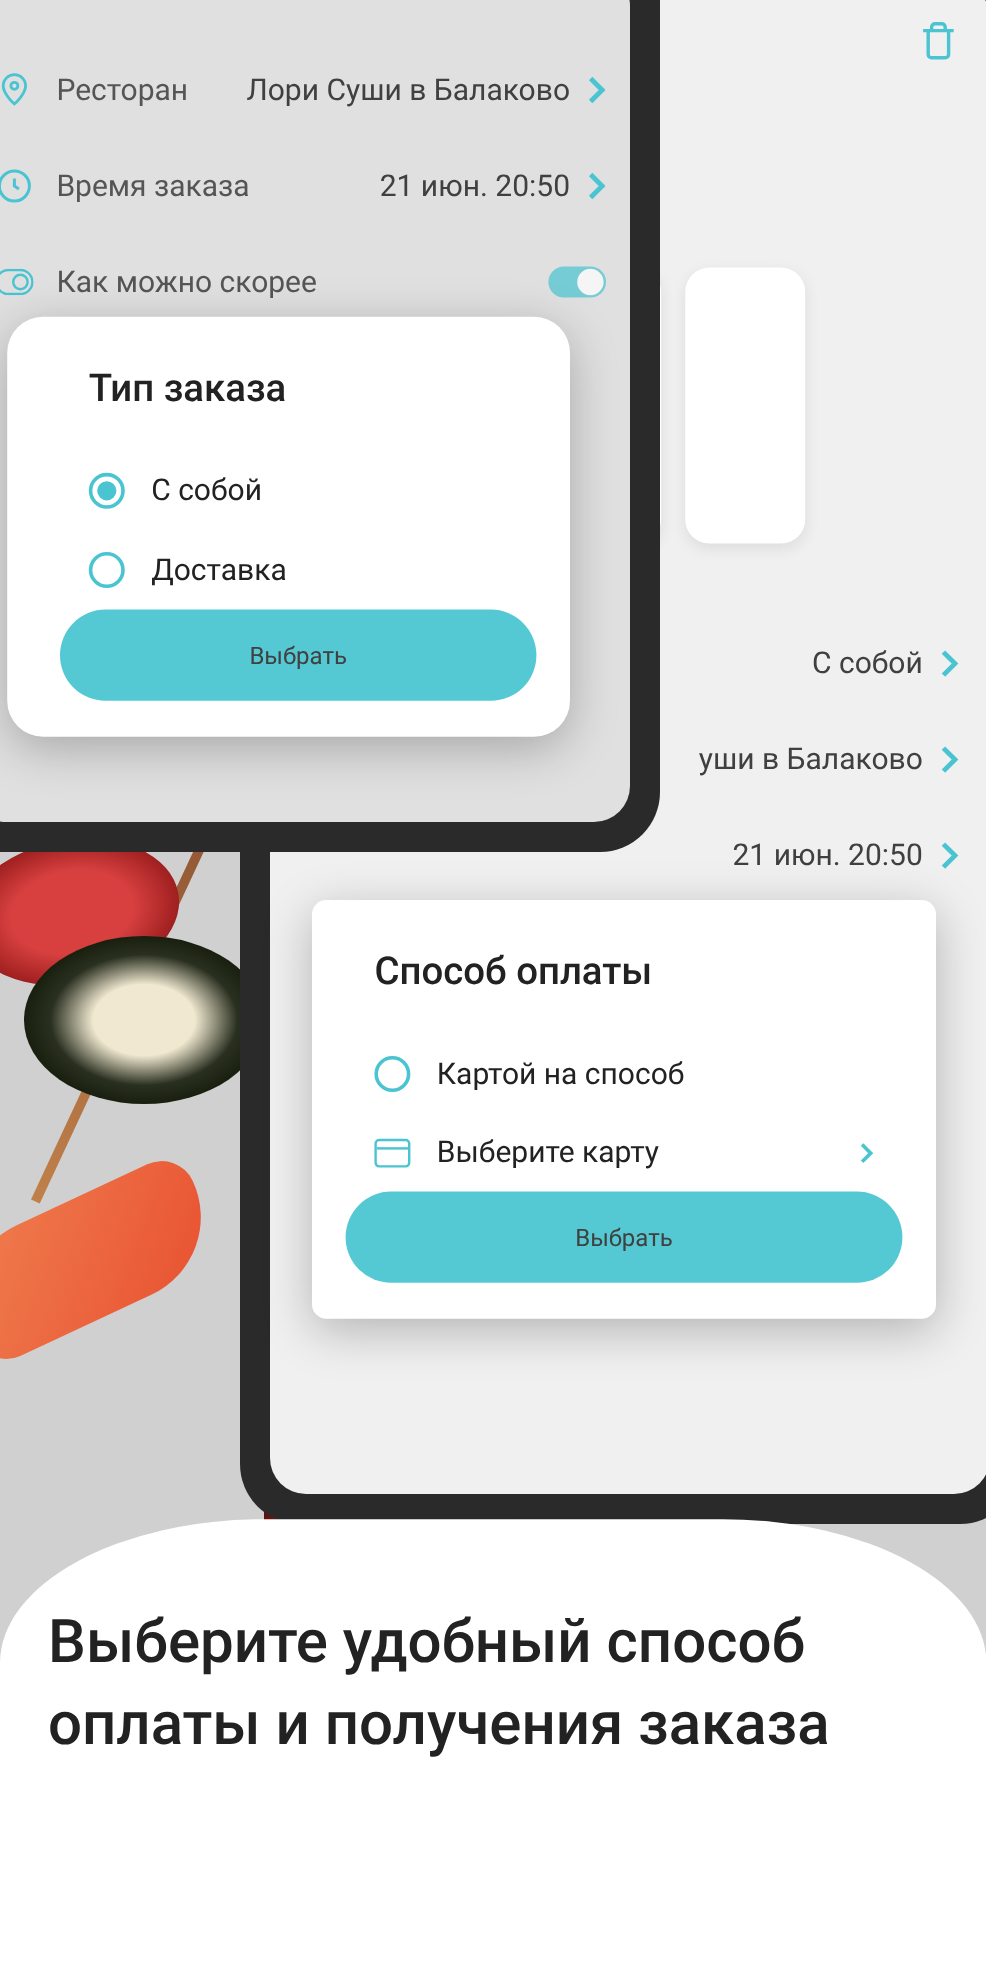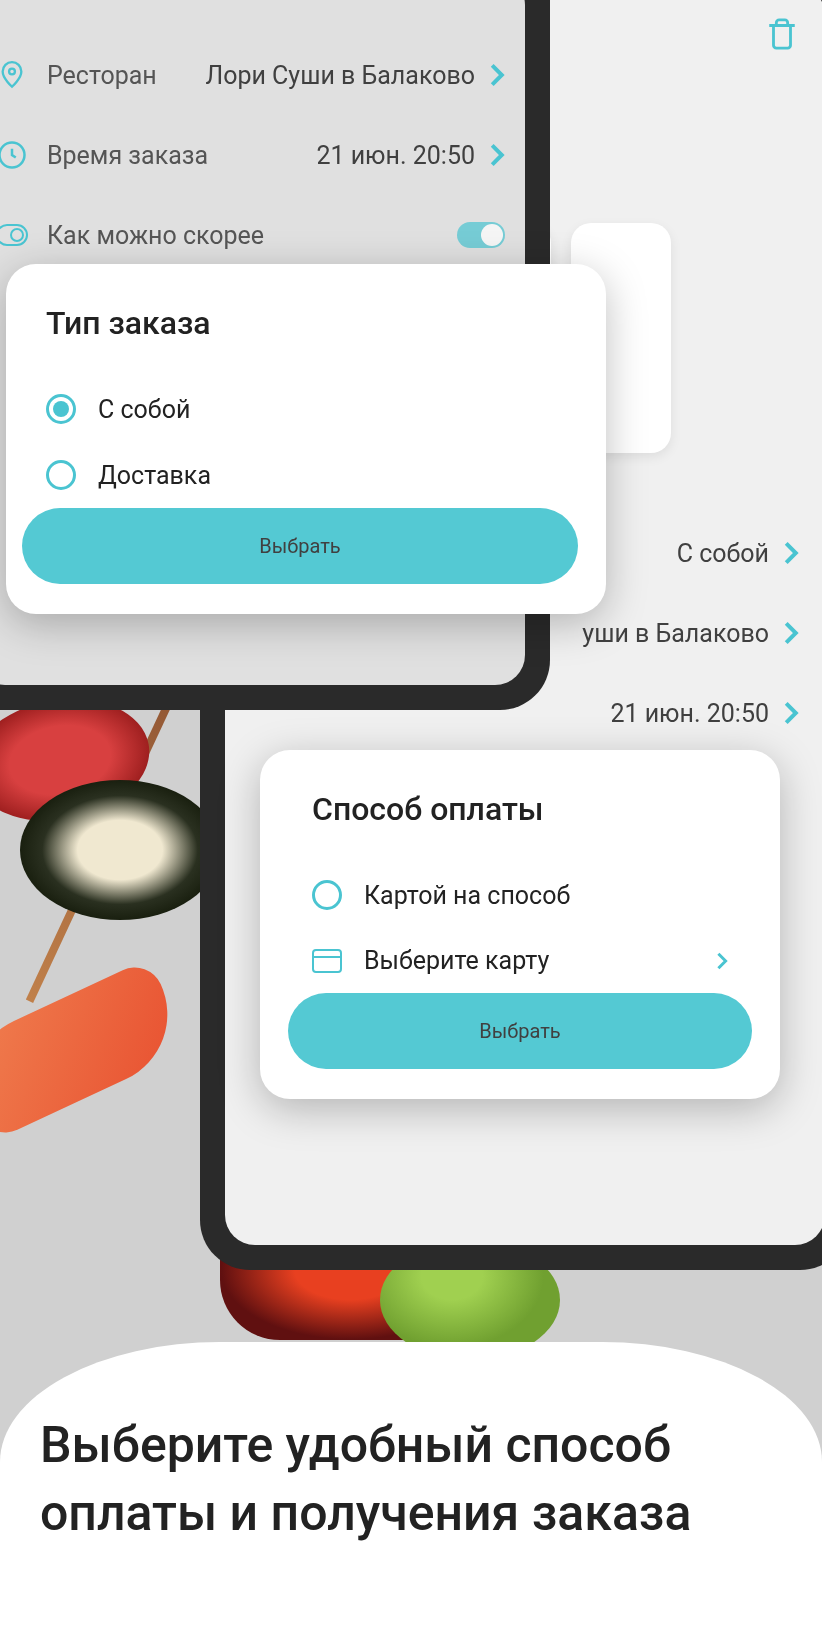--- a/index.html
+++ b/index.html
@@ -62,40 +62,40 @@
 .product-card { background:#fff; border-radius:20px; padding:20px; width: 300px; height: 230px; box-shadow: 0 4px 12px rgba(0,0,0,0.08); display:flex; flex-direction:column; justify-content:space-between; }
 .product-card .pname { font-size: 26px; font-weight: 500; text-align:right; margin-top:10px; }
 .product-card .pbtn { background:#4ac4d1; color:#fff; border-radius:30px; padding: 14px 26px; font-size:24px; align-self:flex-end; }
 .product-card.partial { width: 100px; }
 .bg-right-rows { margin-top: 60px; }
 
 
 .modal1 {
   position: absolute;
   left: 6px; top: 264px;
-  width: 600px;
+  width: 469px;
   background: #fff;
   border-radius: 30px;
-  padding: 40px 28px 30px 16px;
+  padding: 40px 28px 30px 44px;
   box-shadow: 0 10px 40px rgba(0,0,0,0.25);
 }
 .modal-title { font-size: 32px; font-weight: 500; color: #222; margin-bottom: 34px; margin-left: 24px; }
 .radio-row { display:flex; align-items:center; gap: 22px; padding: 18px 24px; }
 .radio { width: 30px; height: 30px; border: 3px solid #4ac4d1; border-radius: 50%; display:flex; align-items:center; justify-content:center; flex-shrink:0; }
 .radio.sel::after { content:''; width: 16px; height:16px; background:#4ac4d1; border-radius:50%; }
 .radio-label { font-size: 25px; color: #222; }
 .select-btn { width: 100%; background: #54c9d3; color: #404040; border: none; border-radius: 40px; padding: 26px; font-size: 20px; text-align: center; }
 
 
 .modal2 {
   position: absolute;
   left: 260px; top: 750px;
   width: 520px;
   background: #fff;
-  border-radius: 30px;
+  border-radius: 12px;
   padding: 40px 28px 30px 28px;
   box-shadow: 0 10px 40px rgba(0,0,0,0.25);
 }
 .card-ico { width: 30px; height: 24px; border: 2.5px solid #4ac4d1; border-radius:4px; position:relative; flex-shrink:0; }
 .card-ico::after { content:''; position:absolute; left:0; right:0; top:5px; height:2.5px; background:#4ac4d1; }
 .chev-small { color:#4ac4d1; margin-left:auto; font-size:18px; }
 
 
 .sushi {
   position: absolute;
@@ -108,21 +108,21 @@
 .s2 { width:200px; height:140px; background: radial-gradient(ellipse, #f0e8d0 30%, #2a3020 55%, #1a2010 70%); left:60px; top:100px; }
 .s3 { width:220px; height:100px; background: linear-gradient(135deg, #f08050, #e85030); left:0px; top:320px; border-radius: 100px 40px 100px 40px; transform:rotate(-25deg); }
 .s4 { width:260px; height:140px; background: radial-gradient(ellipse, #e84020 30%, #601010 70%); left:260px; top:520px; border-radius:60px; }
 .s5 { width:180px; height:120px; background: radial-gradient(ellipse at 40% 30%, #a0d050 20%, #70a030 60%); left:420px; top:560px; }
 .stick { position:absolute; width: 8px; height: 400px; background: linear-gradient(#8a5030, #c0804a); left:150px; top:-60px; transform:rotate(25deg); }
 
 
 .bottom-slab {
   position: absolute;
   left: 0; bottom: 0; right: 0;
-  height: 304px;
+  height: 380px;
   background: #fff;
   border-radius: 220px 220px 0 0 / 120px 120px 0 0;
   padding: 70px 40px 0 40px;
 }
 .bottom-slab h1 {
   font-size: 50px;
   font-weight: 500;
   line-height: 1.35;
   color: #222;
 }

